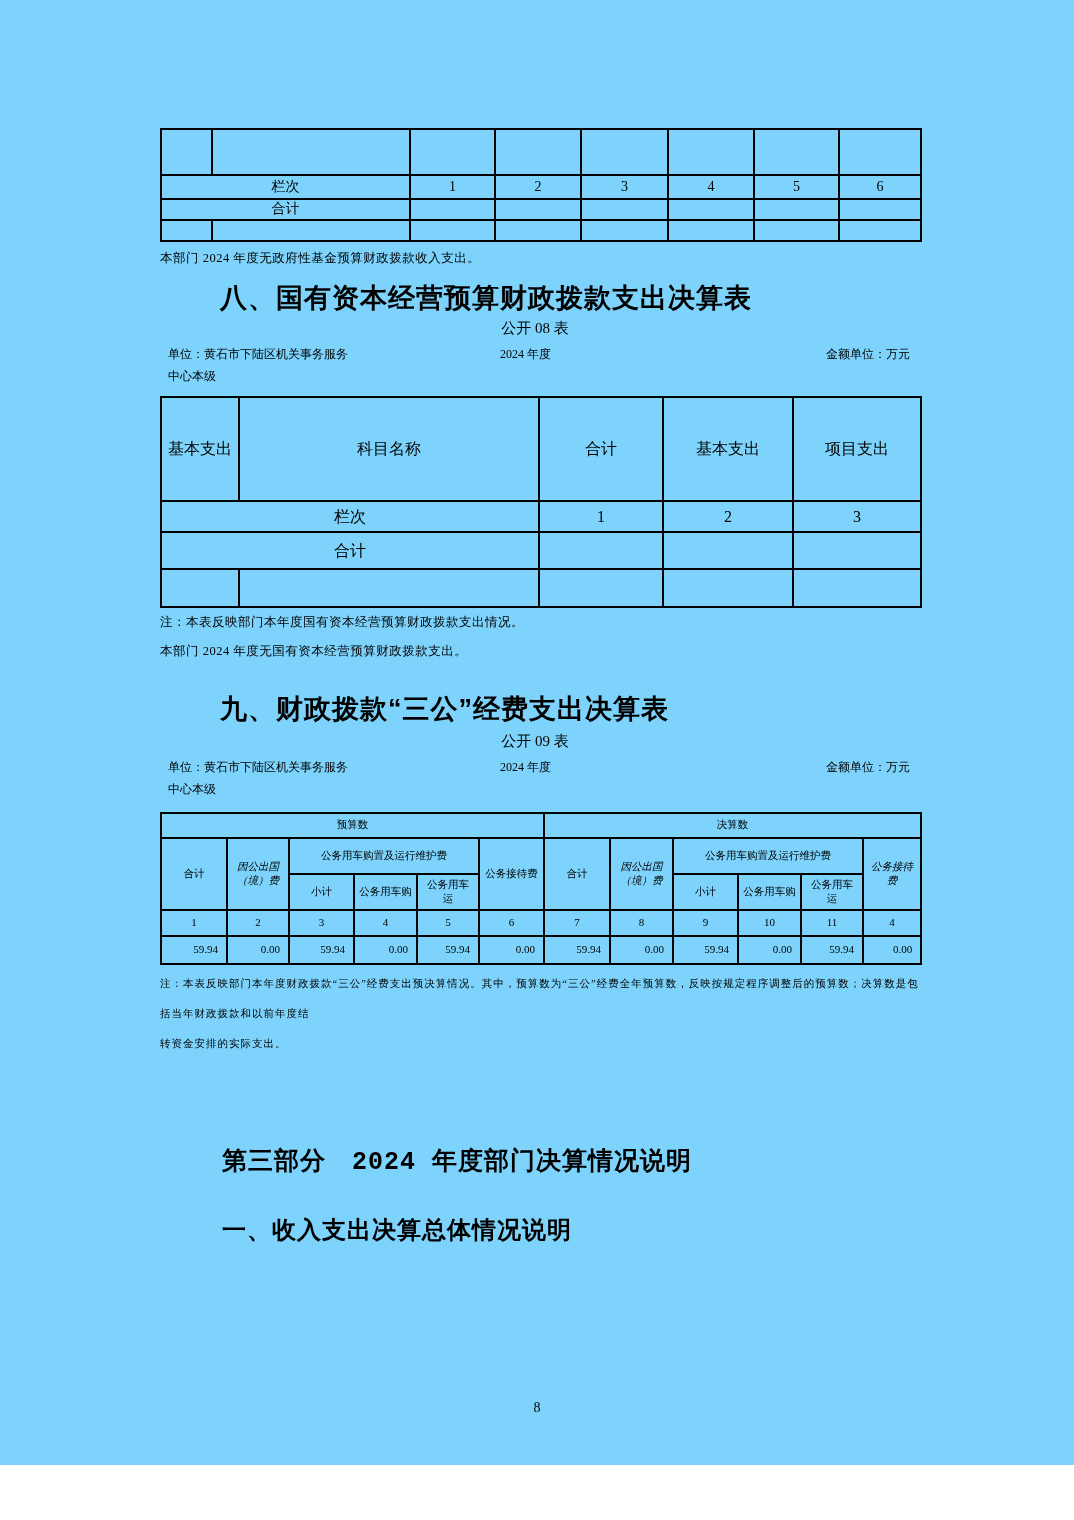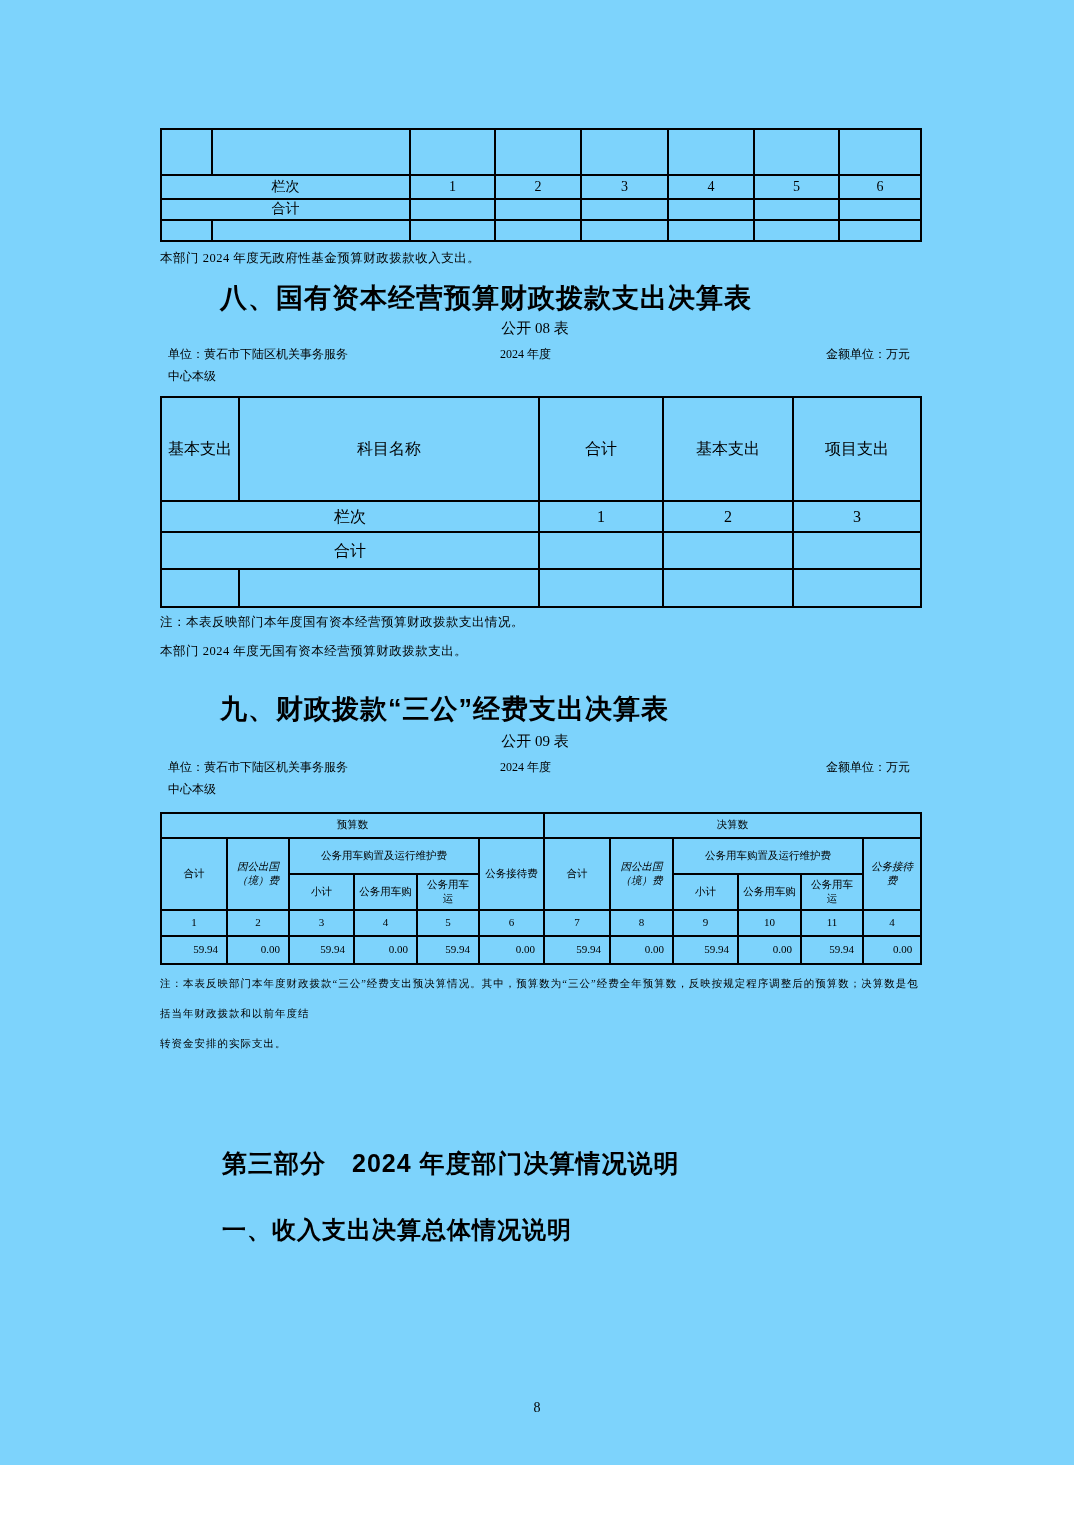--- a/index.html
+++ b/index.html
@@ -42,21 +42,21 @@
   
   .t09 { margin-top:12px; }
   .t09 td { font-size:10.5px; padding:2px 4px; }
   .t09 td.num { font-size:11px; }
   .t09 td.val { font-size:11px; text-align:right; padding-right:8px; }
   .t09 .two-line span { display:block;font-style:italic; }
   .note-small { font-size:10.5px; line-height:30px; letter-spacing:1px; }
 
   
   .p3-heading {
-    font-family:Liberation Sans, sans-serif;
+    font-family:Liberation Mono, monospace;
     font-weight:bold; font-size:25px; line-height:32px;
     margin-left:62px; margin-top:88px; letter-spacing:1px;
   }
   .p3-sub {
     font-family:"Liberation Sans","DejaVu Sans",sans-serif;
     font-weight:bold; font-size:24px; line-height:30px;
     margin-left:62px; margin-top:36px; letter-spacing:1px;
   }
   .p3-para {
     margin-top:14px; font-size:22.5px; line-height:60px;

